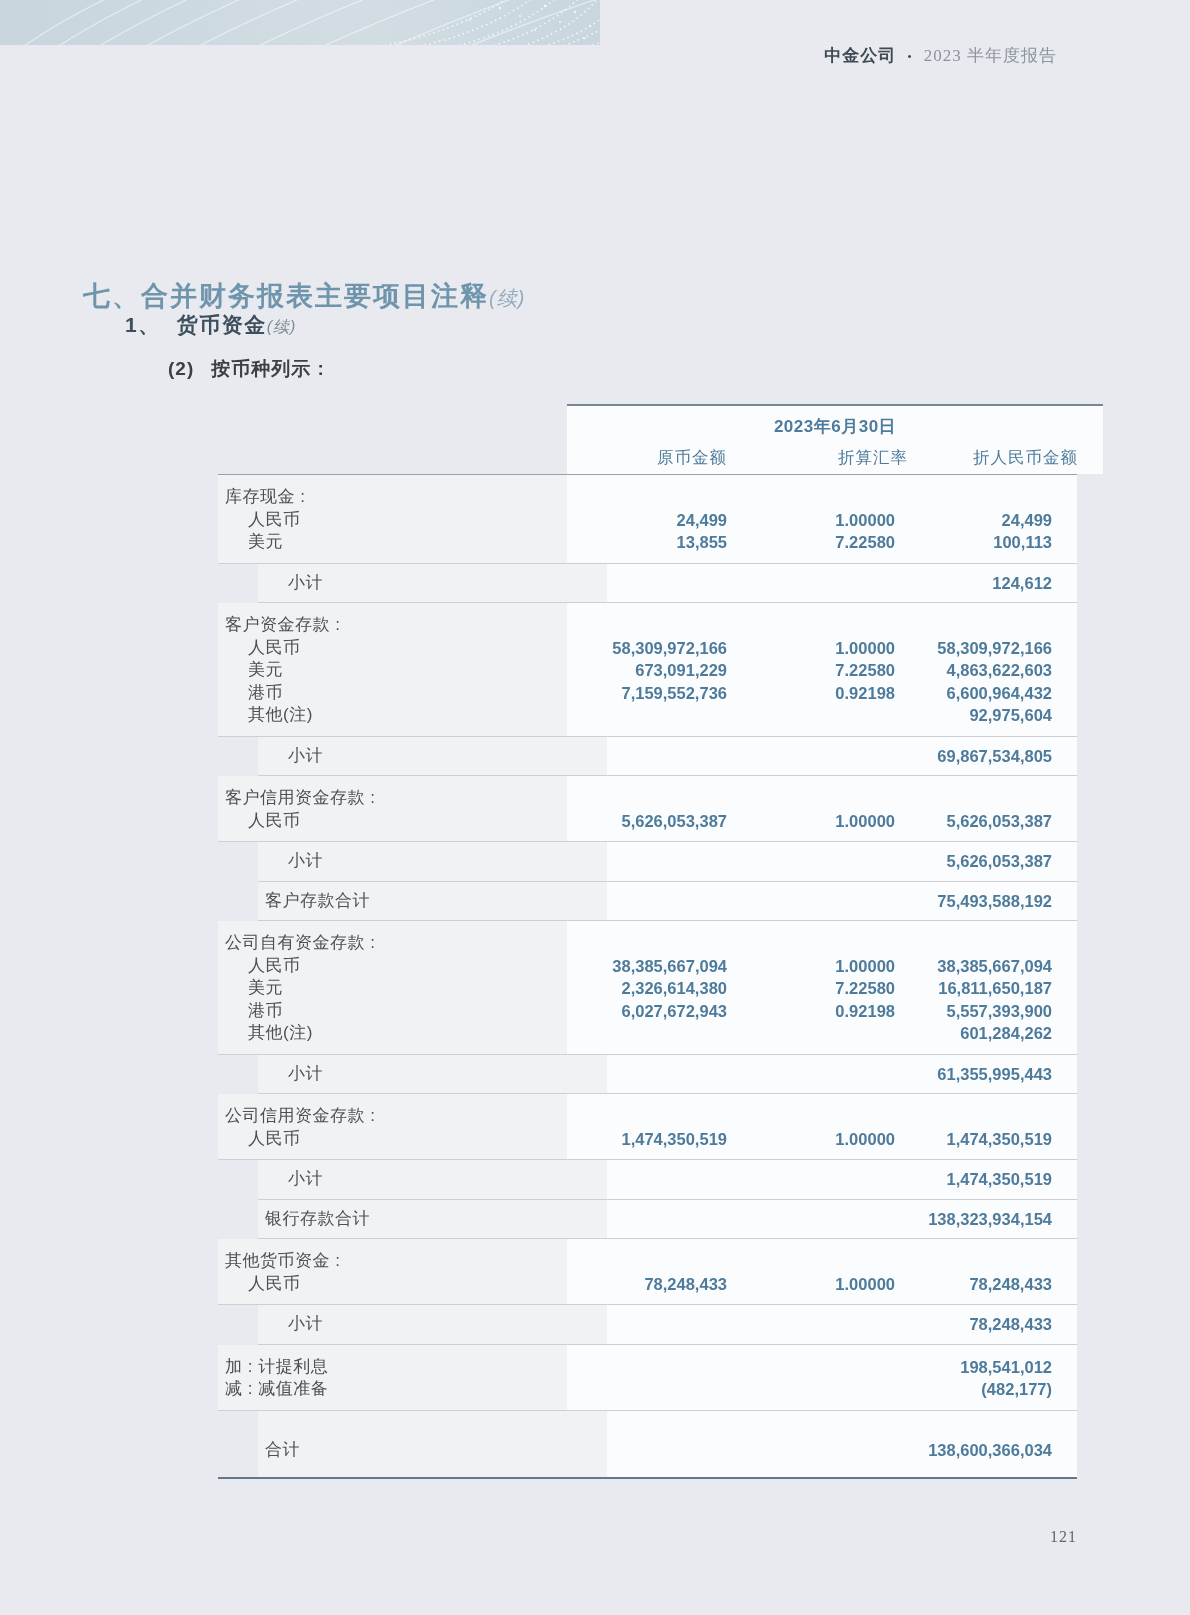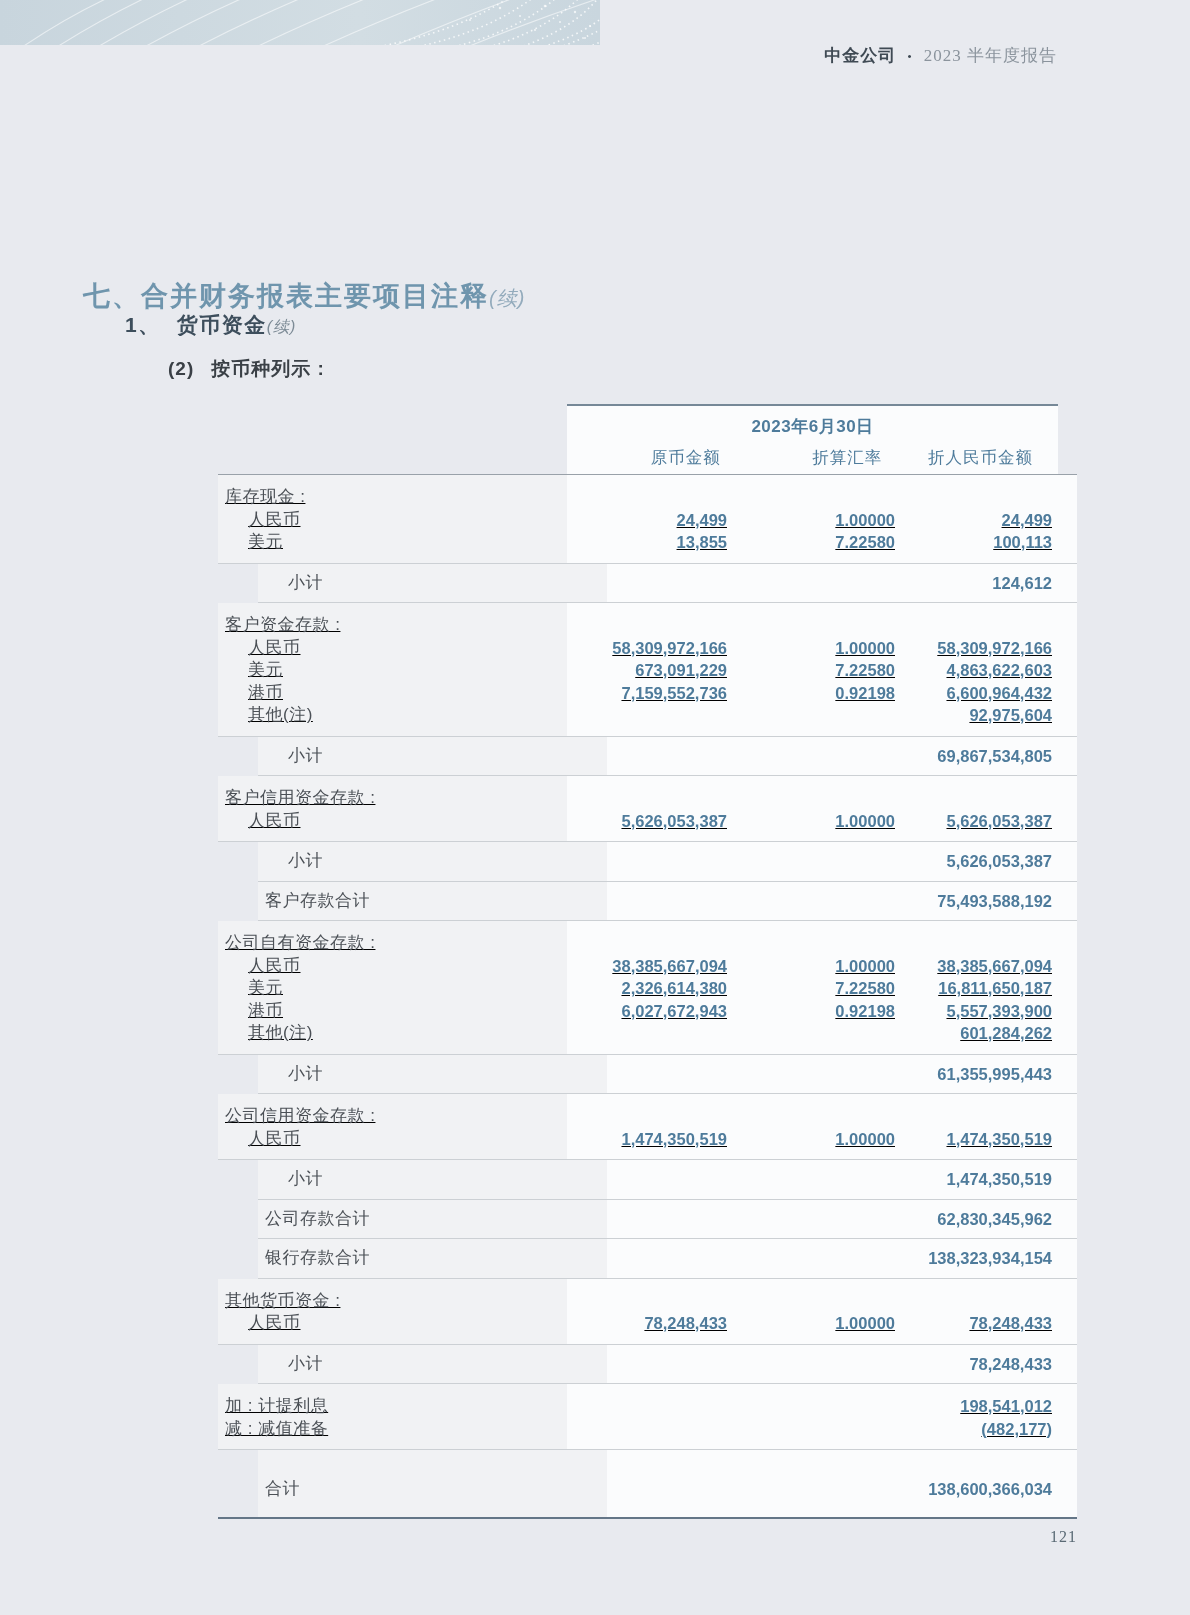--- a/index.html
+++ b/index.html
@@ -41,37 +41,37 @@
   .h3{
     position:absolute;left:168px;top:356px;
     font-size:19px;font-weight:bold;color:#3a4046;letter-spacing:1px;
     white-space:nowrap;
     text-align:center;
   }
   .h3 .no{margin-right:17px;}
   
   .table{position:absolute;left:218px;top:404px;width:859px;}
   .thead{
-    margin-left:349px;width:491px;box-sizing:border-box;
+    margin-left:349px;width:536px;box-sizing:border-box;
     background:#fbfcfd;border-top:2px solid #76ububu;
     border-top:2px solid #76ololo;
   }
   .thead{border-top:2px solid #768897;padding:9px 0 6px;}
   .thead .date{text-align:center;line-height:24px;font-size:17px;font-weight:bold;color:#4e7b9b;letter-spacing:0.5px;}
   .thead .cols{display:flex;margin-top:8px;line-height:21px;justify-content:space-between;}
   .hc{font-size:16.5px;color:#4e7b9b;text-align:right;letter-spacing:1px;}
   .c1{width:160px;}
   .c2{width:168px;}
   .c3{width:182px;padding-right:25px;box-sizing:border-box;}
   .tbody{border-top:1px solid #99a1a9;border-bottom:2px solid #647687;}
   .section{
     background:linear-gradient(90deg,#f1f2f4 0,#f1f2f4 349px,#fbfcfd 349px,#fbfcfd 100%);
     border-bottom:1px solid #ccd0d4;
   }
-  .section.group{padding:11px 0 9px;text-decoration:underline;}
+  .section.group{padding:11px 0 9px;}
   .section.single{padding:8px 0;margin-left:40px;}
   .section.last{padding:28px 0 16px;border-bottom:none;}
   .trow{display:flex;height:22.5px;line-height:22.5px;}
   .lbl{
     width:349px;box-sizing:border-box;padding-left:7px;
     font-size:17px;color:#4b5056;letter-spacing:0.5px;white-space:nowrap;
   }
   .lbl.ind{padding-left:30px;}
   .cell{
     font-size:16.5px;font-weight:bold;color:#4e7b9b;
@@ -313,28 +313,20 @@
         <div class="section single">
           <div class="trow">
             <div class="lbl ind">小计</div>
             <div class="cell c1"></div>
             <div class="cell c2"></div>
             <div class="cell c3">1,474,350,519</div>
           </div>
         </div>
         <div class="section single">
           <div class="trow">
-            <div class="lbl">公司存款合计</div>
-            <div class="cell c1"></div>
-            <div class="cell c2"></div>
-            <div class="cell c3">62,830,345,962</div>
-          </div>
-        </div>
-        <div class="section single">
-          <div class="trow">
             <div class="lbl">银行存款合计</div>
             <div class="cell c1"></div>
             <div class="cell c2"></div>
             <div class="cell c3">138,323,934,154</div>
           </div>
         </div>
         <div class="section group">
           <div class="trow">
             <div class="lbl">其他货币资金 :</div>
             <div class="cell c1"></div>

